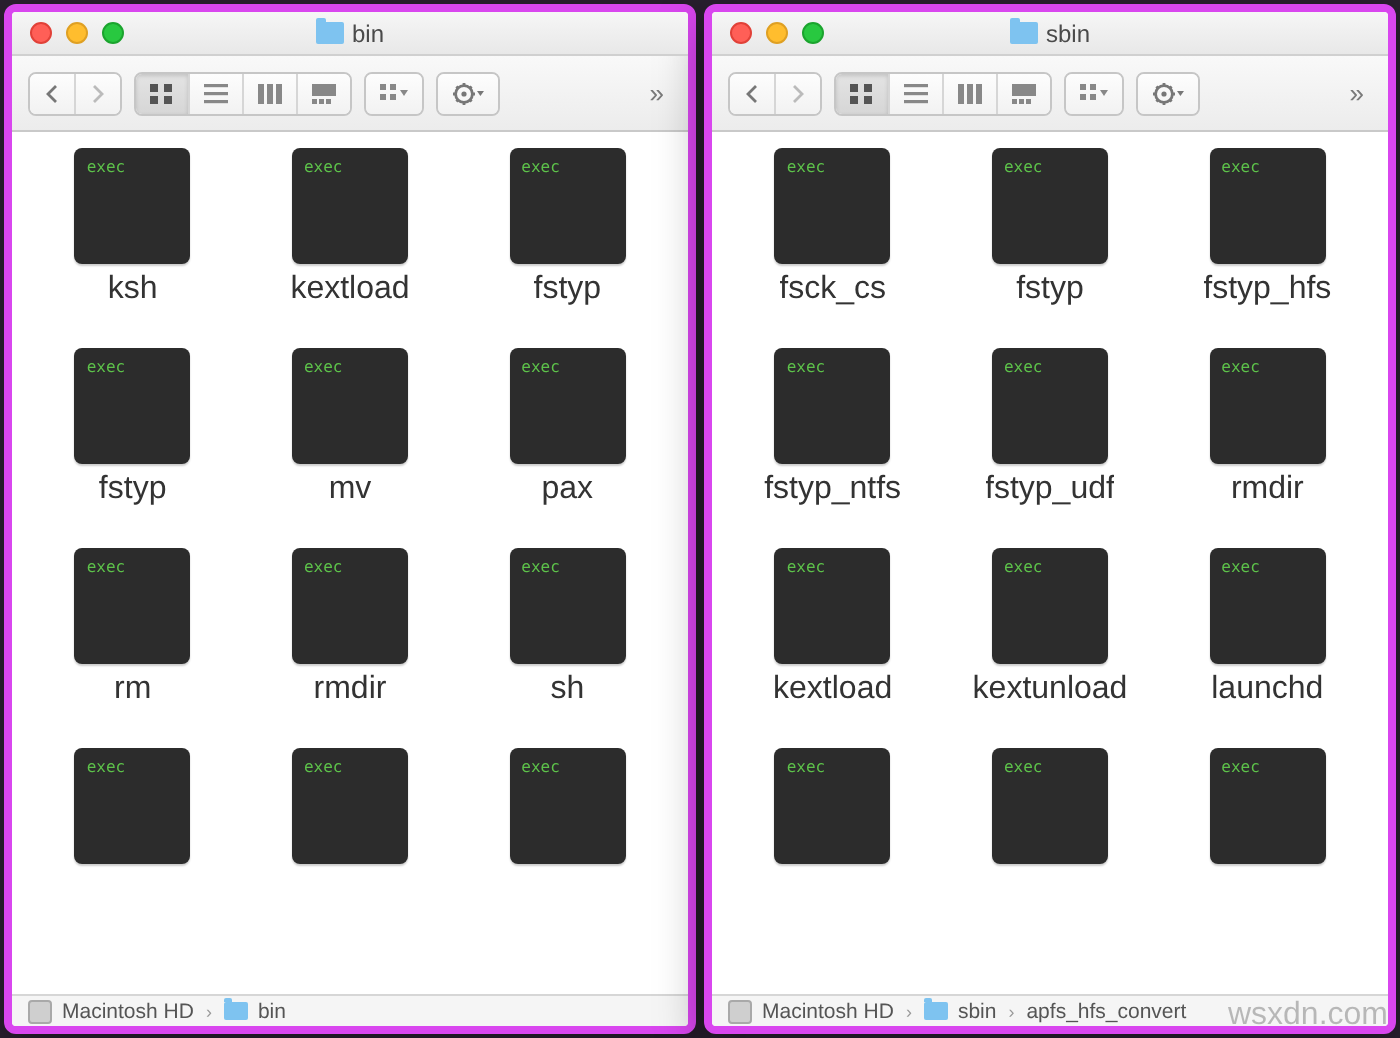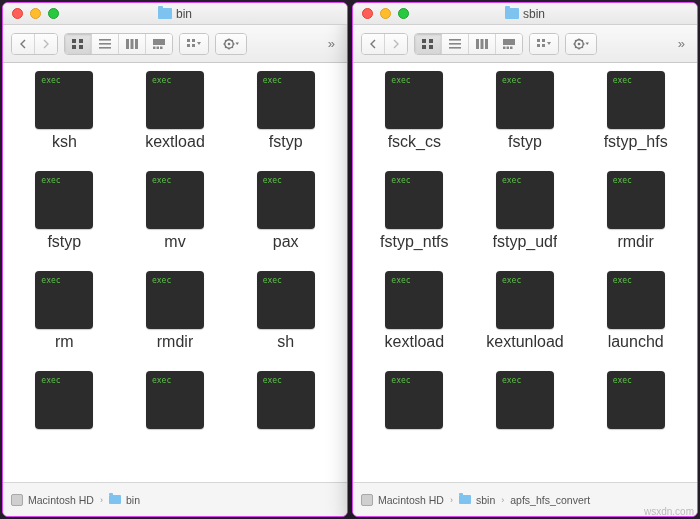--- a/index.html
+++ b/index.html
@@ -1,17 +1,17 @@
 <!DOCTYPE html>
 <html><head>
 <meta charset="utf-8">
 <style>
   * { box-sizing: border-box; margin: 0; padding: 0; font-family: -apple-system, "Helvetica Neue", Arial, sans-serif; }
   body { width: 700px; height: 519px; background: #2a2030; display: flex; gap: 4px; padding: 2px; overflow: hidden; position: relative; }
-  .window { flex: 1; background: #fff; border-radius: 6px; box-shadow: 0 8px 24px rgba(0,0,0,0.35); display: flex; flex-direction: column; overflow: hidden; border: 1px solid #d946ef; }
+  .window { flex: 1; background: #fff; border-radius: 6px; box-shadow: 0 8px 24px rgba(0,0,0,0.35); display: flex; flex-direction: column; overflow: hidden; border: 4px solid #d946ef; }
   .titlebar { height: 22px; background: linear-gradient(#f6f6f6,#e8e8e8); border-bottom: 1px solid #d0d0d0; display: flex; align-items: center; position: relative; }
   .traffic { display: flex; gap: 7px; margin-left: 9px; }
   .dot { width: 11px; height: 11px; border-radius: 50%; }
   .red { background: #ff5f57; border: 0.5px solid #e14138; }
   .yellow { background: #ffbd2e; border: 0.5px solid #dfa023; }
   .green { background: #28c840; border: 0.5px solid #1ba42e; }
   .title { position: absolute; left: 0; right: 0; text-align: center; font-size: 12px; color: #4a4a4a; display: flex; justify-content: center; align-items: center; gap: 4px; pointer-events: none; }
   .folder-glyph { width: 14px; height: 11px; background: #7ec3f0; border-radius: 1px; position: relative; }
   .folder-glyph::before { content:""; position:absolute; top:-2px; left:0; width:5px; height:3px; background:#7ec3f0; border-radius:1px 1px 0 0; }
   .toolbar { height: 38px; background: linear-gradient(#f9f9f9,#ececec); border-bottom: 1px solid #c9c9c9; display:flex; align-items:center; padding: 0 8px; gap: 6px; }
@@ -19,28 +19,28 @@
   .btn { padding: 0 7px; display:flex; align-items:center; justify-content:center; font-size:11px; color:#6b6b6b; border-left:1px solid #d6d6d6; background: linear-gradient(#fdfdfd,#f2f2f2); cursor:default; }
   .btn:first-child { border-left:none; }
   .btn.active { background: linear-gradient(#e4e4e4,#d6d6d6); box-shadow: inset 0 1px 2px rgba(0,0,0,0.15); color:#444;}
   .btn svg { display:block; }
   .spacer { flex:1; }
   .content { flex:1; overflow:hidden; background:#fff; display:grid; grid-template-columns: repeat(3, 1fr); align-content:start; padding: 8px 6px 0 6px; gap: 4px 0; }
   .item { display:flex; flex-direction:column; align-items:center; gap:4px; height: 96px; }
   .exec-icon { width: 58px; height: 58px; background:#2c2c2c; border-radius:4px; position:relative; box-shadow: 0 1px 1px rgba(0,0,0,0.2); }
   .exec-icon::after { content:"exec"; position:absolute; top:5px; left:6px; font-family: Menlo, monospace; font-size:8px; color:#5dc24a; }
   .label { font-size:16px; color:#333; text-align:center; white-space:nowrap; max-width: 100%; overflow:hidden; text-overflow:ellipsis; }
-  .pathbar { height: 34px; background:#f5f5f5; border-top:1px solid #d6d6d6; display:flex; align-items:center; padding:0 8px; gap:6px; font-size:10.5px; color:#555; }
+  .pathbar { height: 16px; background:#f5f5f5; border-top:1px solid #d6d6d6; display:flex; align-items:center; padding:0 8px; gap:6px; font-size:10.5px; color:#555; }
   .disk-glyph { width:12px; height:12px; background:#cfcfcf; border:1px solid #a9a9a9; border-radius:2px; }
   .crumb { display:flex; align-items:center; gap:5px; }
   .chev { color:#999; font-size:9px; }
   .folder-sm { width:12px; height:9px; background:#7ec3f0; border-radius:1px; position:relative; }
   .folder-sm::before { content:""; position:absolute; top:-2px; left:0; width:4px; height:2px; background:#7ec3f0; border-radius:1px 1px 0 0; }
   .more { font-size: 13px; color:#7a7a7a; padding:0 4px; }
-  .watermark { position:absolute; right:6px; bottom:2px; font-size:10px; color:rgba(0,0,0,0.25); font-family: Arial, sans-serif; }
+  .watermark { position:absolute; right:6px; bottom:2px; font-size:16px; color:rgba(0,0,0,0.25); font-family: Arial, sans-serif; }
 </style>
 </head>
 <body>
 
 <div class="window">
   <div class="titlebar">
     <div class="traffic">
       <div class="dot red"></div>
       <div class="dot yellow"></div>
       <div class="dot green"></div>

